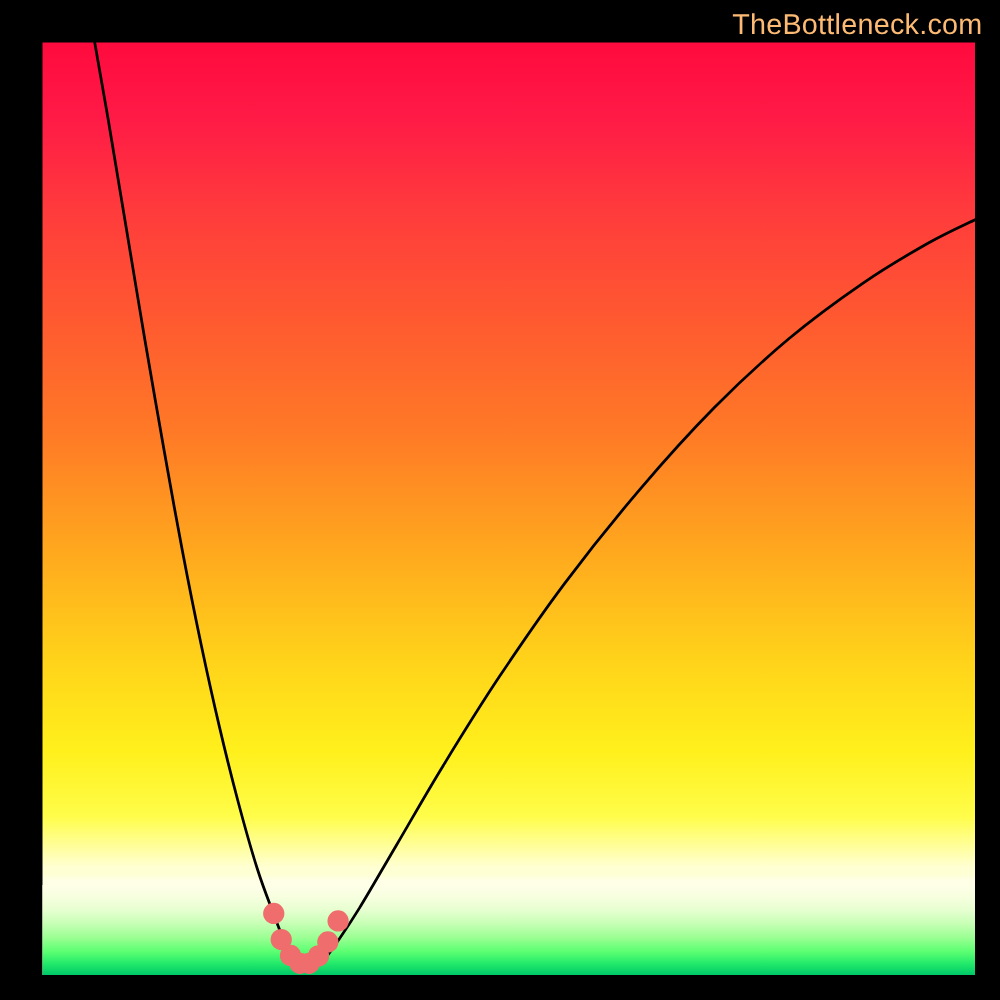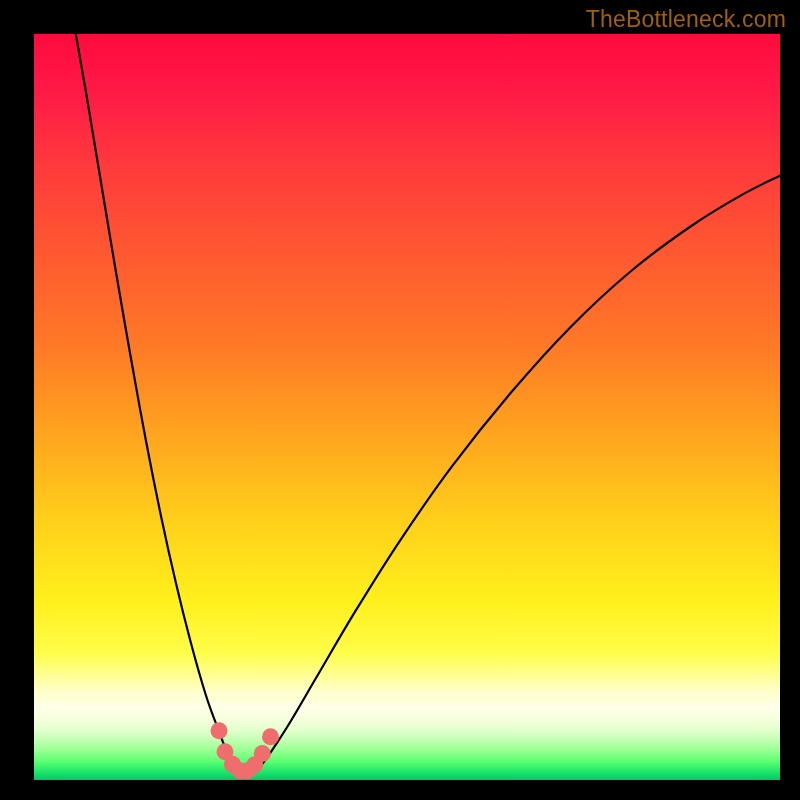--- a/index.html
+++ b/index.html
@@ -65,21 +65,21 @@
     left: 0;
     top: 0;
     width: 746px;
     height: 746px;
     overflow: visible;
   }
   .watermark {
     position: absolute;
     top: 6px;
     right: 14px;
-    color: #a16207;
+    color: #fdba74;
     font-size: 23px;
     letter-spacing: 0.2px;
     font-weight: 400;
   }
 </style>
 </head>
 <body>
 
 <div class="stage">
 

